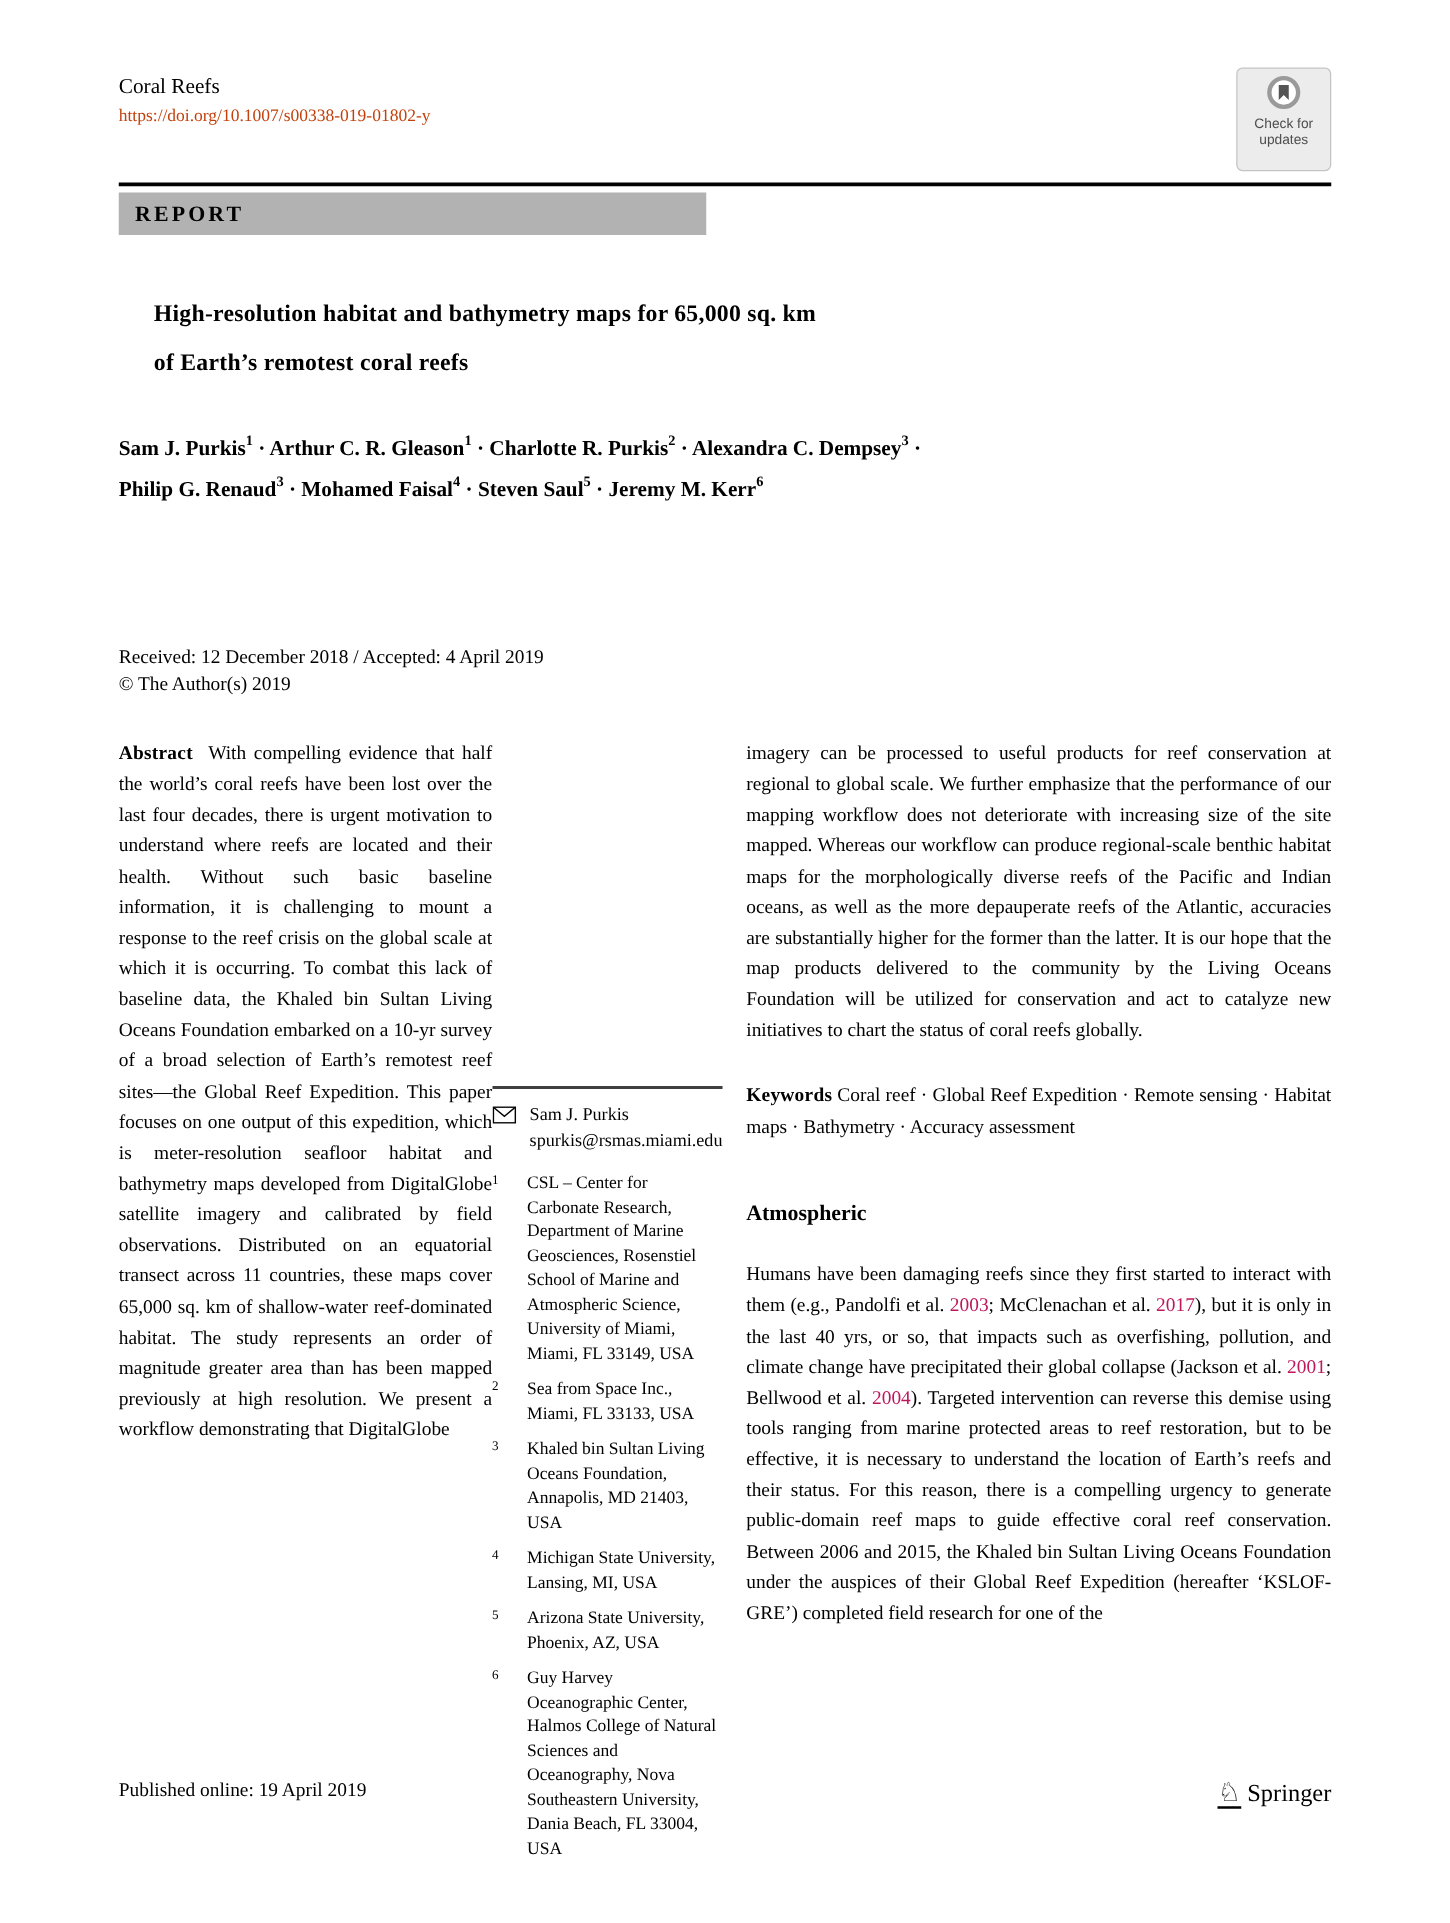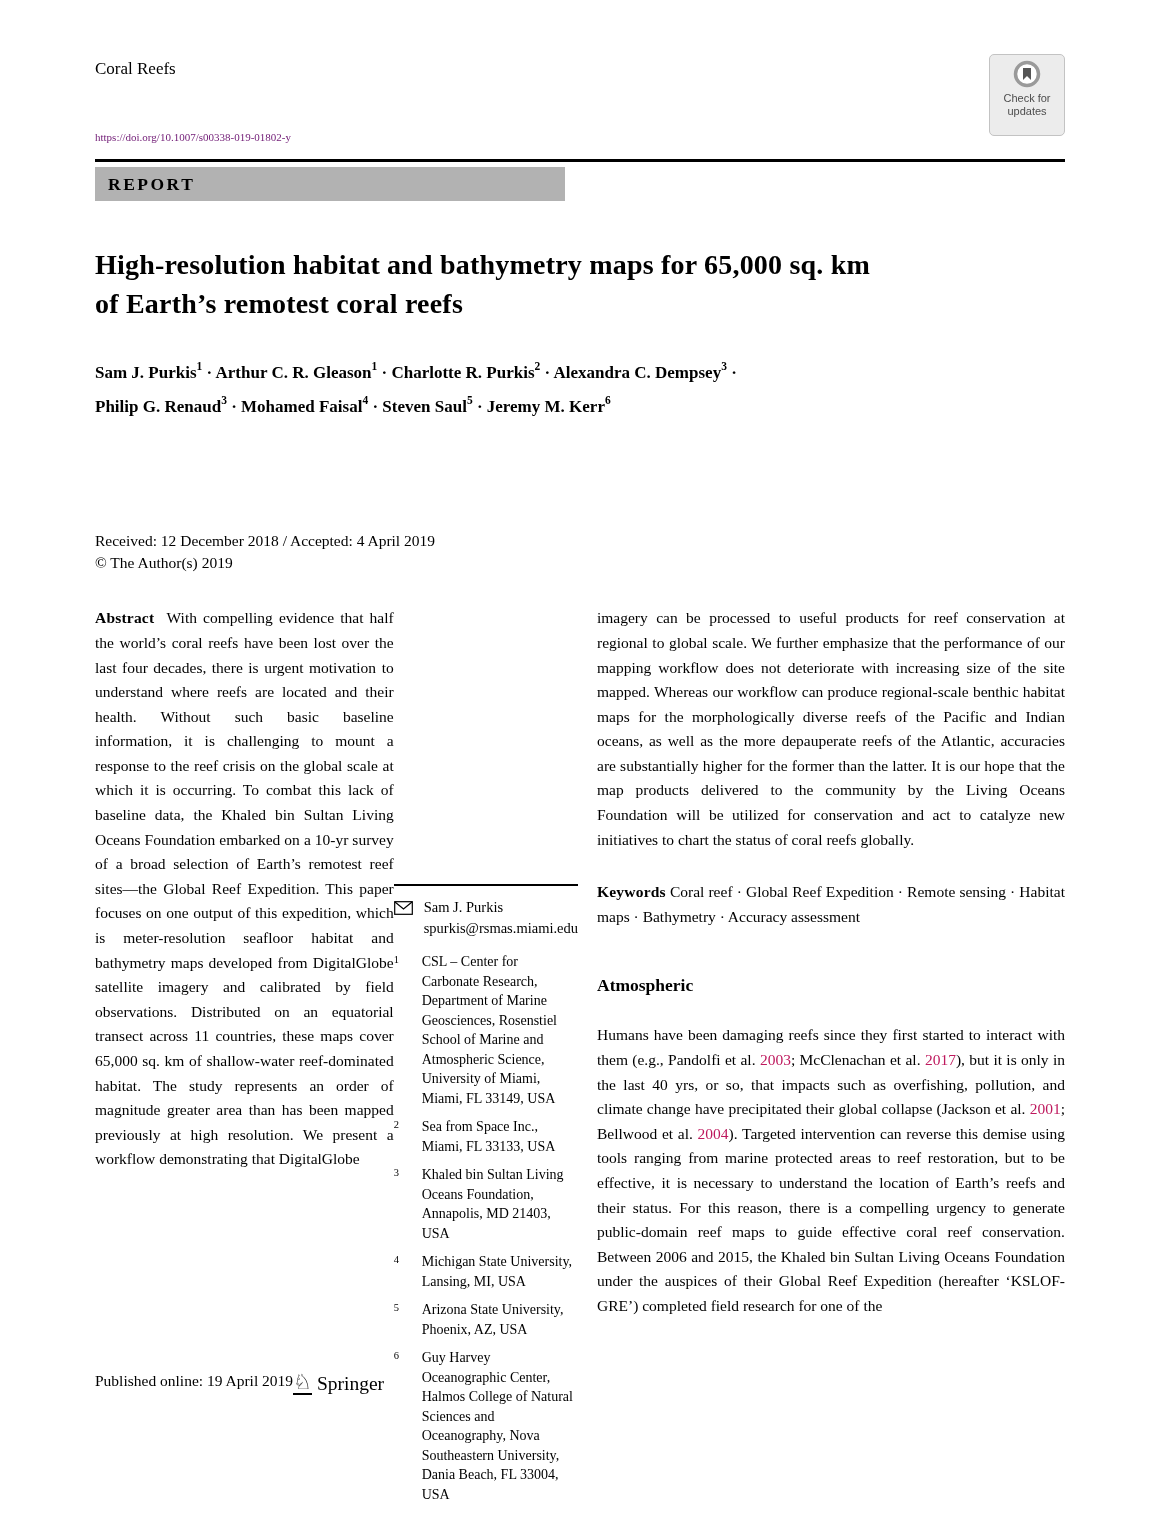--- a/index.html
+++ b/index.html
@@ -7,37 +7,37 @@
   .page {
     position:relative; width:1160px; height:1538px; background:#fff;
     font-family:"Liberation Serif","DejaVu Serif",serif; color:#000;
     overflow:hidden; margin:0 auto;
   }
   .content { padding:56px 95px 0 95px; }
 
   
   .header { display:flex; justify-content:space-between; align-items:flex-start; }
   .journal-name { font-size:17px; line-height:25px; }
-  .doi-link { font-size:11px; line-height:25px; color:#701a75; text-decoration:none; display:inline-block;margin-top:44px; }
+  .doi-link { font-size:14px; line-height:25px; color:#c2410c; text-decoration:none; display:inline-block; }
   .badge {
     width:76px; background:#ececec; border:1px solid #c3c3c3; border-radius:5px;
     padding:5px 4px 17px; text-align:center; cursor:pointer; margin-top:-2px;
   }
   .badge-text { font-family:"Liberation Sans","DejaVu Sans",sans-serif; font-size:11px; line-height:13px; color:#4d4d4d; }
   .rule-black { height:3px; background:#000; margin-top:9px; }
 
   
   .report-bar {
     margin-top:5px; width:470px; height:34px; background:#b2b2b2;
     display:flex; align-items:center; padding-left:13px;
     font-size:17.5px; font-weight:bold; letter-spacing:2.5px;
   }
 
   
-  .title { margin-top:44px; font-size:28px; font-weight:bold; line-height:39px; letter-spacing:0.2px; }
+  .title { margin-top:44px; font-size:19px; font-weight:bold; line-height:39px; letter-spacing:0.2px;margin-left:28px; }
   .authors { margin-top:30px; font-size:17px; font-weight:bold; line-height:28px; }
   .authors sup { font-size:11.5px; position:relative; top:-1px; }
 
   .dates { margin-top:110px; font-size:15.5px; line-height:22px; }
 
   
   .columns { margin-top:32px; display:flex; gap:19px; }
   .col-left  { width:483px; height:898px; display:flex; flex-direction:row; }
   .col-right { width:468px; }
   .body-p { font-size:15.5px; line-height:24.6px; text-align:justify; }
@@ -55,22 +55,22 @@
   .aff-text { flex:1; }
 
   
   .keywords { margin-top:28px; }
   .intro-heading { margin-top:46px; font-size:17.5px; font-weight:bold; }
   .intro-p { margin-top:27px; }
   .cite { color:#be185d; cursor:pointer; }
 
   
   .footer {
-    position:absolute; left:95px; right:95px; top:1372px;
-    display:flex; justify-content:flex-start; align-items:flex-start;
+    position:absolute; left:95px; right:95px; top:1424px;
+    display:flex; justify-content:space-between; align-items:flex-start;
   }
   .published { font-size:15.5px; }
   .springer { display:flex; align-items:center; gap:5px; }
   .knight { font-size:21px; line-height:21px; border-bottom:2px solid #000; display:inline-block; padding-bottom:0px; }
   .springer-word { font-size:19.5px; }
 </style>
 </head>
 <body>
 
 <div class="page">

